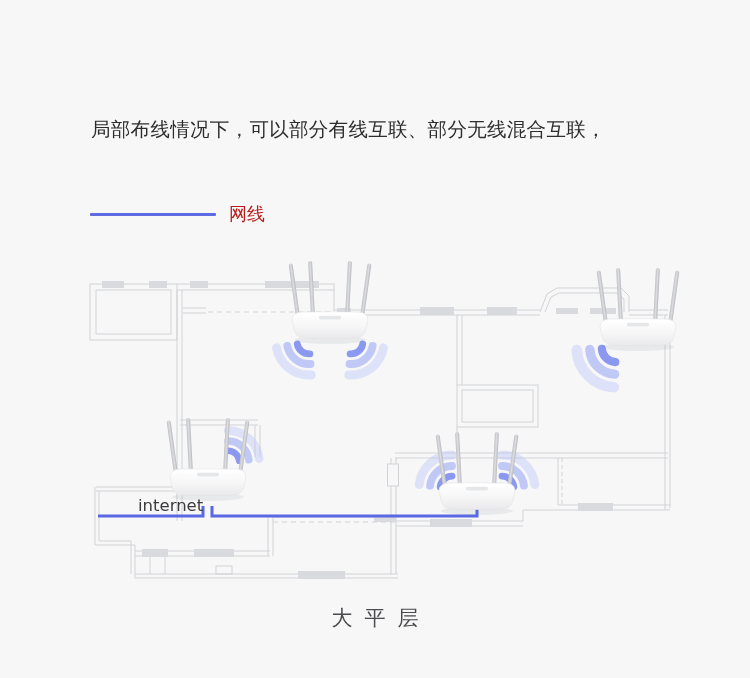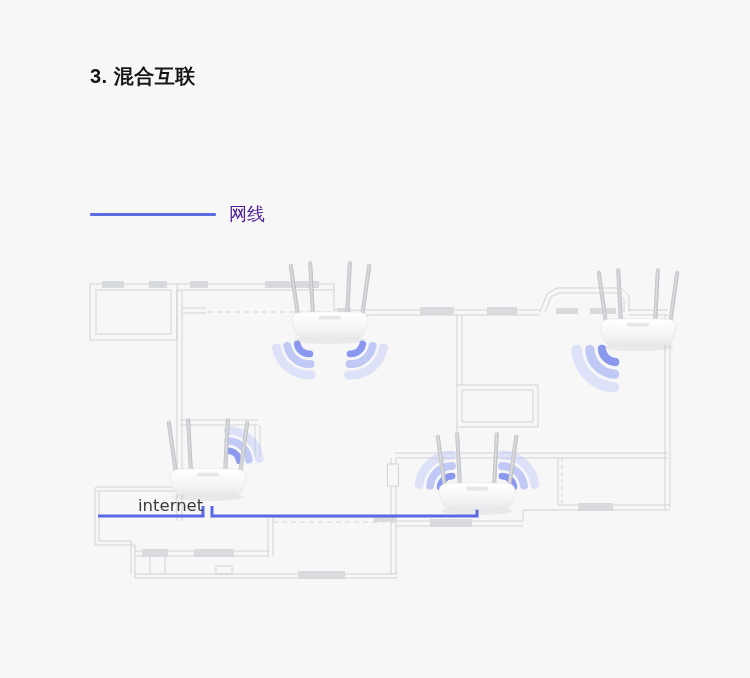--- a/index.html
+++ b/index.html
@@ -21,36 +21,36 @@
     letter-spacing:0.3px;white-space:nowrap;
   }
   .legend{
     position:absolute;left:90px;top:202px;
     display:flex;align-items:center;gap:13px;
   }
   .legend-line{
     display:inline-block;width:126px;height:3px;
     background:#5e6ce4;border-radius:1px;
   }
-  .legend-label{font-size:18px;color:#4c1d95;}
+  .legend-label{font-size:18px;color:#b91c1c;}
   .plan-svg{position:absolute;left:0;top:0;}
   .caption{
     position:absolute;left:0;top:604px;width:750px;
     text-align:center;font-size:21px;color:#4b4b4d;
     letter-spacing:12px;padding-left:12px;box-sizing:border-box;
   }
 </style>
 </head>
 <body>
 
 <div class="canvas">
 
-  <div class="title">3. 混合互联</div>
 
   <div class="para">
+    <div>局部布线情况下，可以部分有线互联、部分无线混合互联，</div>
   </div>
 
   <div class="legend">
     <span class="legend-line"></span>
     <span class="legend-label">网线</span>
   </div>
 
   <svg class="plan-svg" width="750" height="678" viewBox="0 0 750 678">
     <defs>
       <linearGradient id="rg" x1="0" y1="0" x2="0" y2="1">
@@ -194,14 +194,15 @@
     <g>
       <use href="#router" transform="translate(330,325)"></use>
       <use href="#router" transform="translate(638,332)"></use>
       <use href="#router" transform="translate(208,482)"></use>
       <use href="#router" transform="translate(477,496)"></use>
     </g>
 
     <text x="138" y="511" font-size="16.5" fill="#3b3b3d" font-family="&quot;DejaVu Sans&quot;,&quot;Liberation Sans&quot;,sans-serif">internet</text>
   </svg>
 
+  <div class="caption">大平层</div>
 
 </div>
 
 </body></html>

